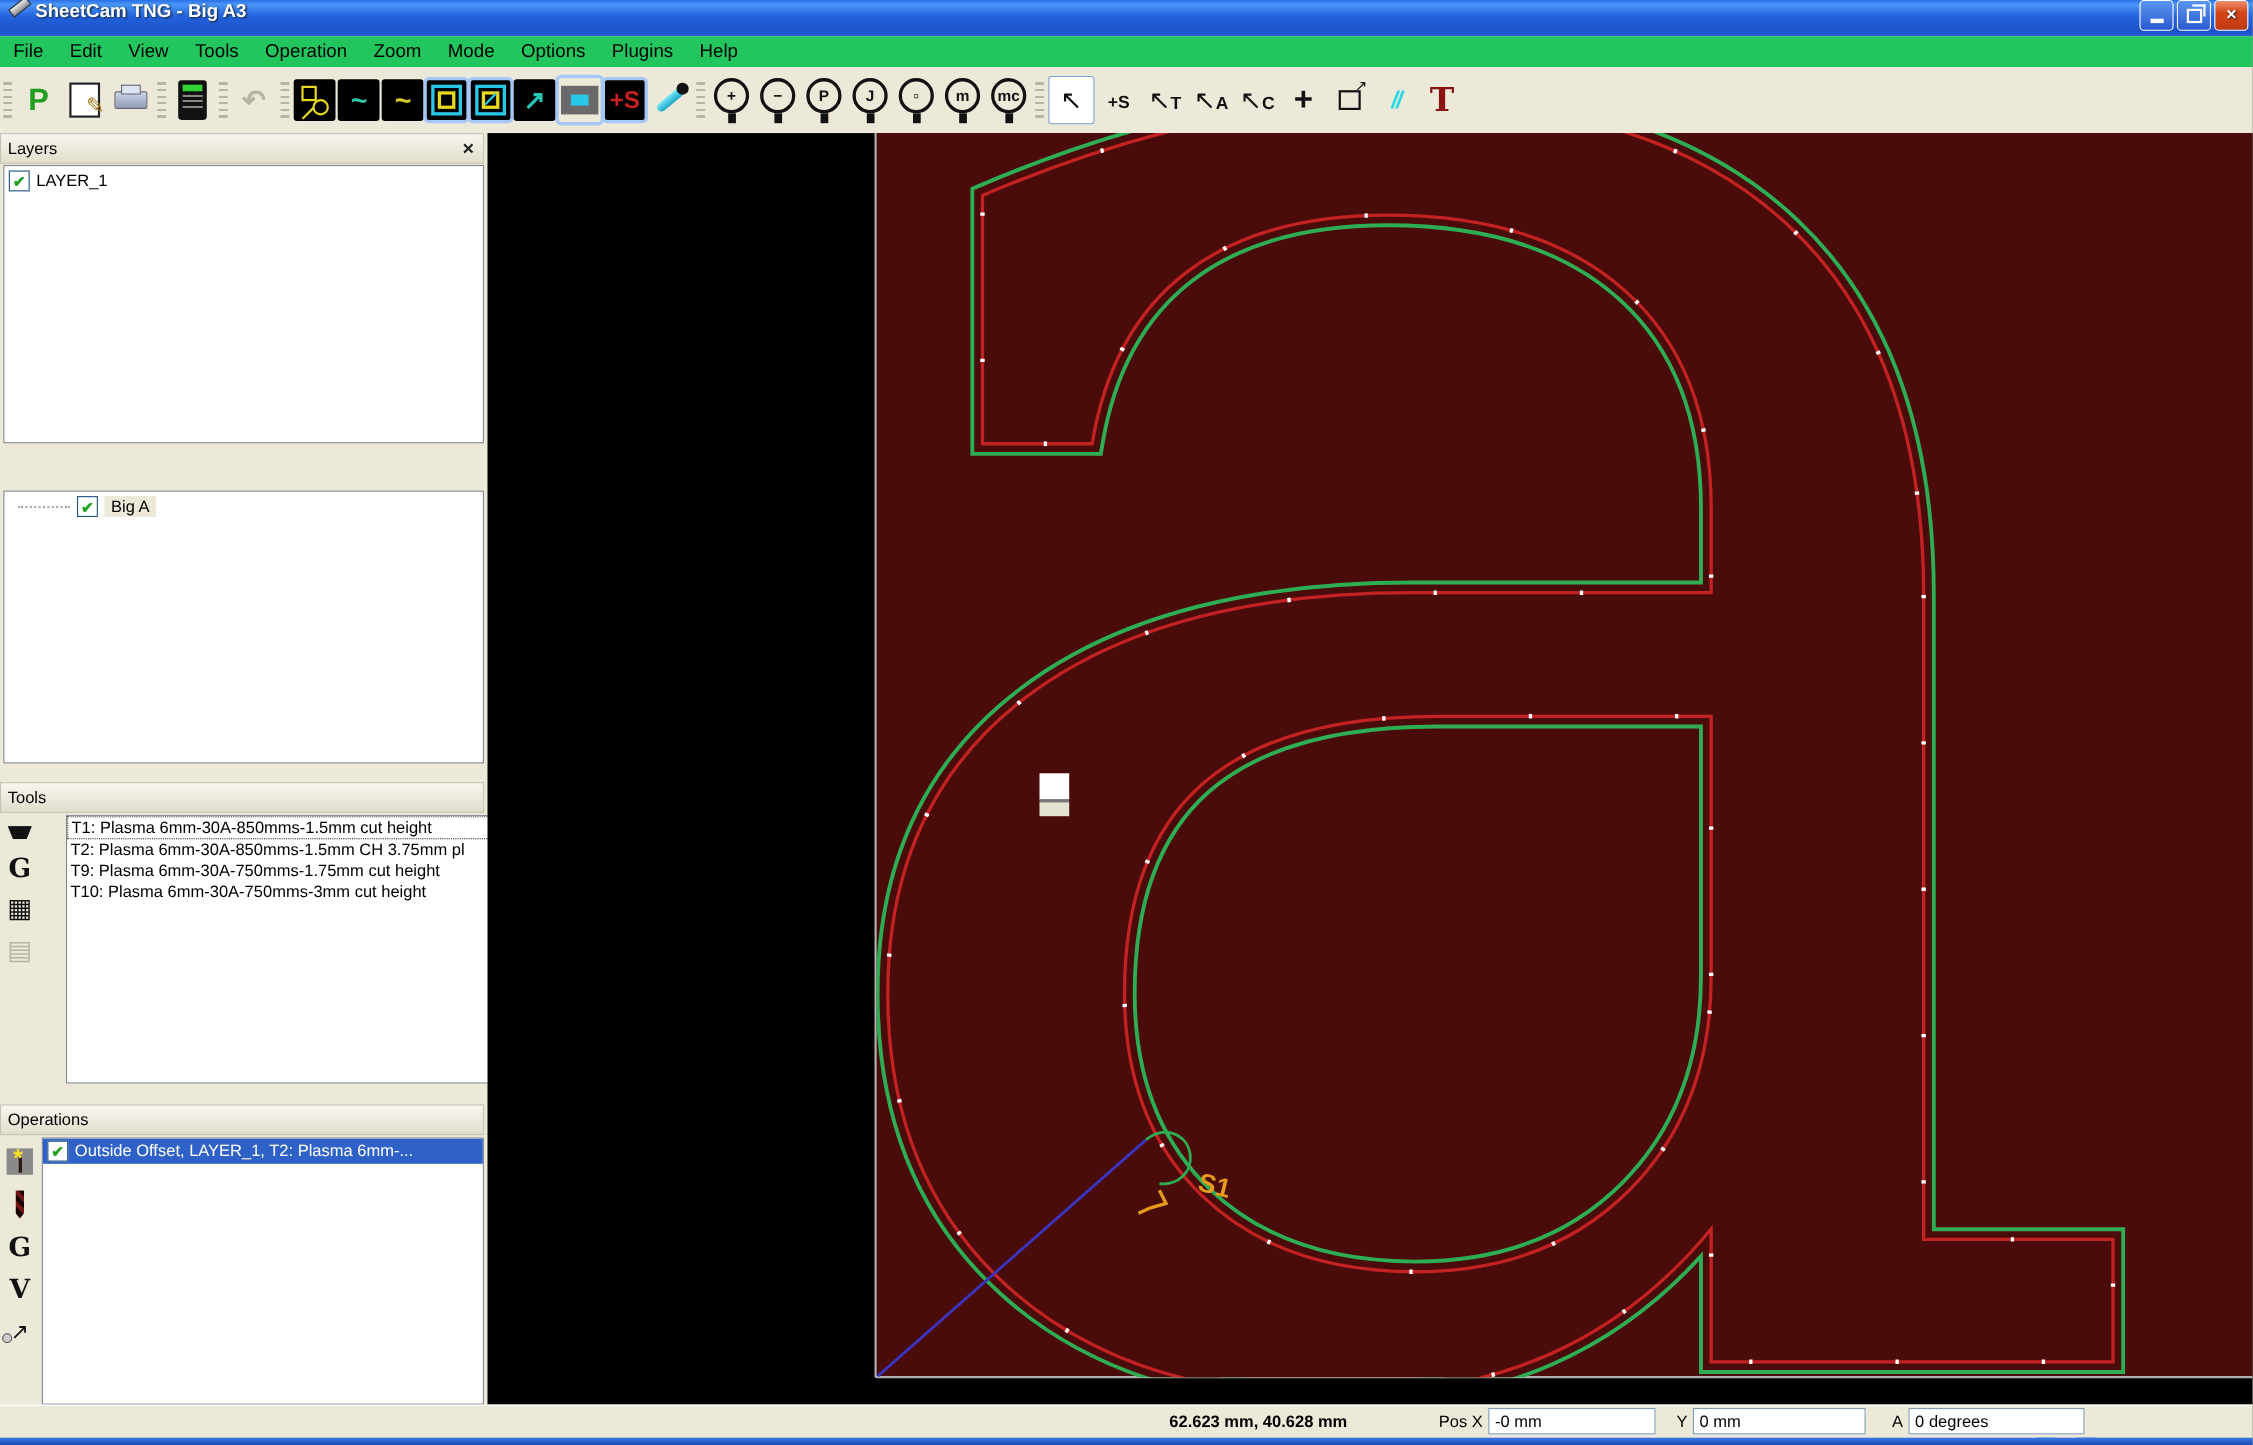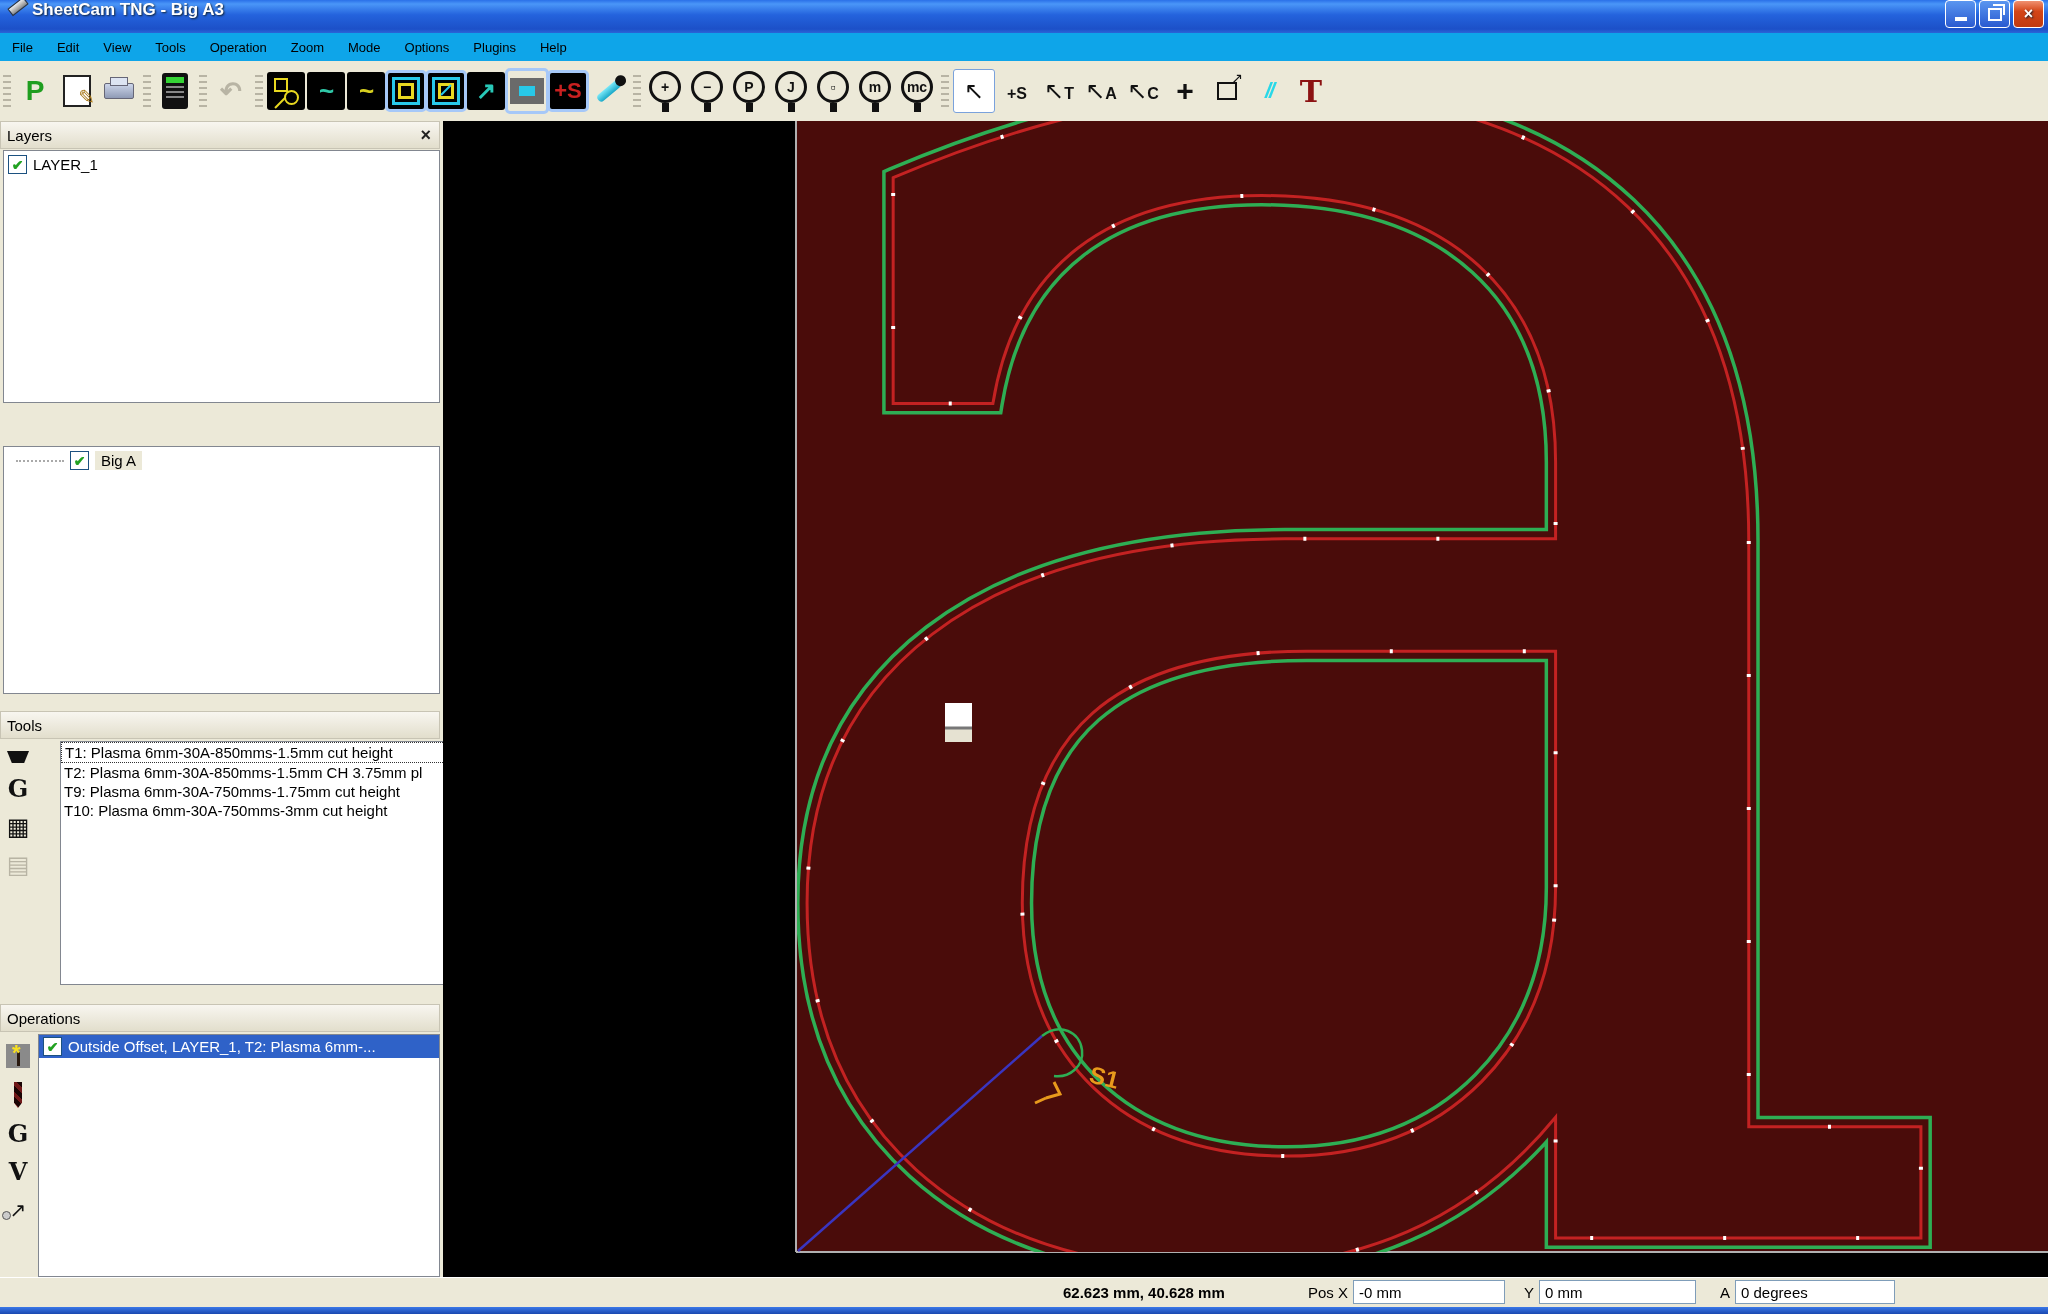--- a/index.html
+++ b/index.html
@@ -14,21 +14,21 @@
   #app-icon .blade{position:absolute;left:2px;top:2px;width:18px;height:7px;background:linear-gradient(#eee,#888);transform:rotate(-38deg);border:1px solid #333;}
   .win-btns{margin-left:auto;display:flex;gap:3px;padding-right:4px;}
   .wbtn{width:29px;height:26px;border:1px solid #fff;border-radius:4px;display:flex;align-items:center;justify-content:center;color:#fff;font-size:16px;font-weight:bold;}
   .wbtn.min,.wbtn.rest{background:linear-gradient(#5a96f0,#2a5ad0);}
   .wbtn.close{background:linear-gradient(#f09070,#d44517 40%,#c03a10);}
   .wbtn .bar{width:12px;height:4px;background:#fff;margin-top:10px;}
   .wbtn .sq{width:10px;height:9px;border:2px solid #fff;position:relative;}
   .wbtn .sq:before{content:"";position:absolute;left:3px;top:-6px;width:10px;height:9px;border:2px solid #fff;border-left:none;border-bottom:none;}
 
   
-  #menubar{position:absolute;left:0;top:33px;width:2048px;height:28px;background:#0ea5e9;display:flex;align-items:center;font-size:13px;color:#000;border-bottom:1px solid #e0dcc8;}
+  #menubar{position:absolute;left:0;top:33px;width:2048px;height:28px;background:#22c55e;display:flex;align-items:center;font-size:17px;color:#000;border-bottom:1px solid #e0dcc8;}
   .menu-item{padding:4px 12px;}
 
   
   #toolbar{position:absolute;left:0;top:61px;width:2048px;height:60px;background:#ece9d8;display:flex;align-items:center;border-bottom:2px solid #d6d2c2;}
   .grip{width:8px;height:40px;margin:0 3px;background:repeating-linear-gradient(#ece9d8 0 4px,#b8b4a4 4px 6px);border-radius:2px;}
   .tbtn{width:40px;height:42px;display:flex;align-items:center;justify-content:center;margin:0 1px;border-radius:3px;}
   .tbtn.dark{width:38px;height:38px;background:#000;}
   .tbtn.on{outline:3px solid #a6c8f8;outline-offset:-1px;}
   .tbtn.sel{background:#fff;border:1px solid #7aa2dc;}
   .g-post{color:#1f9e1f;font-size:28px;font-weight:bold;}

